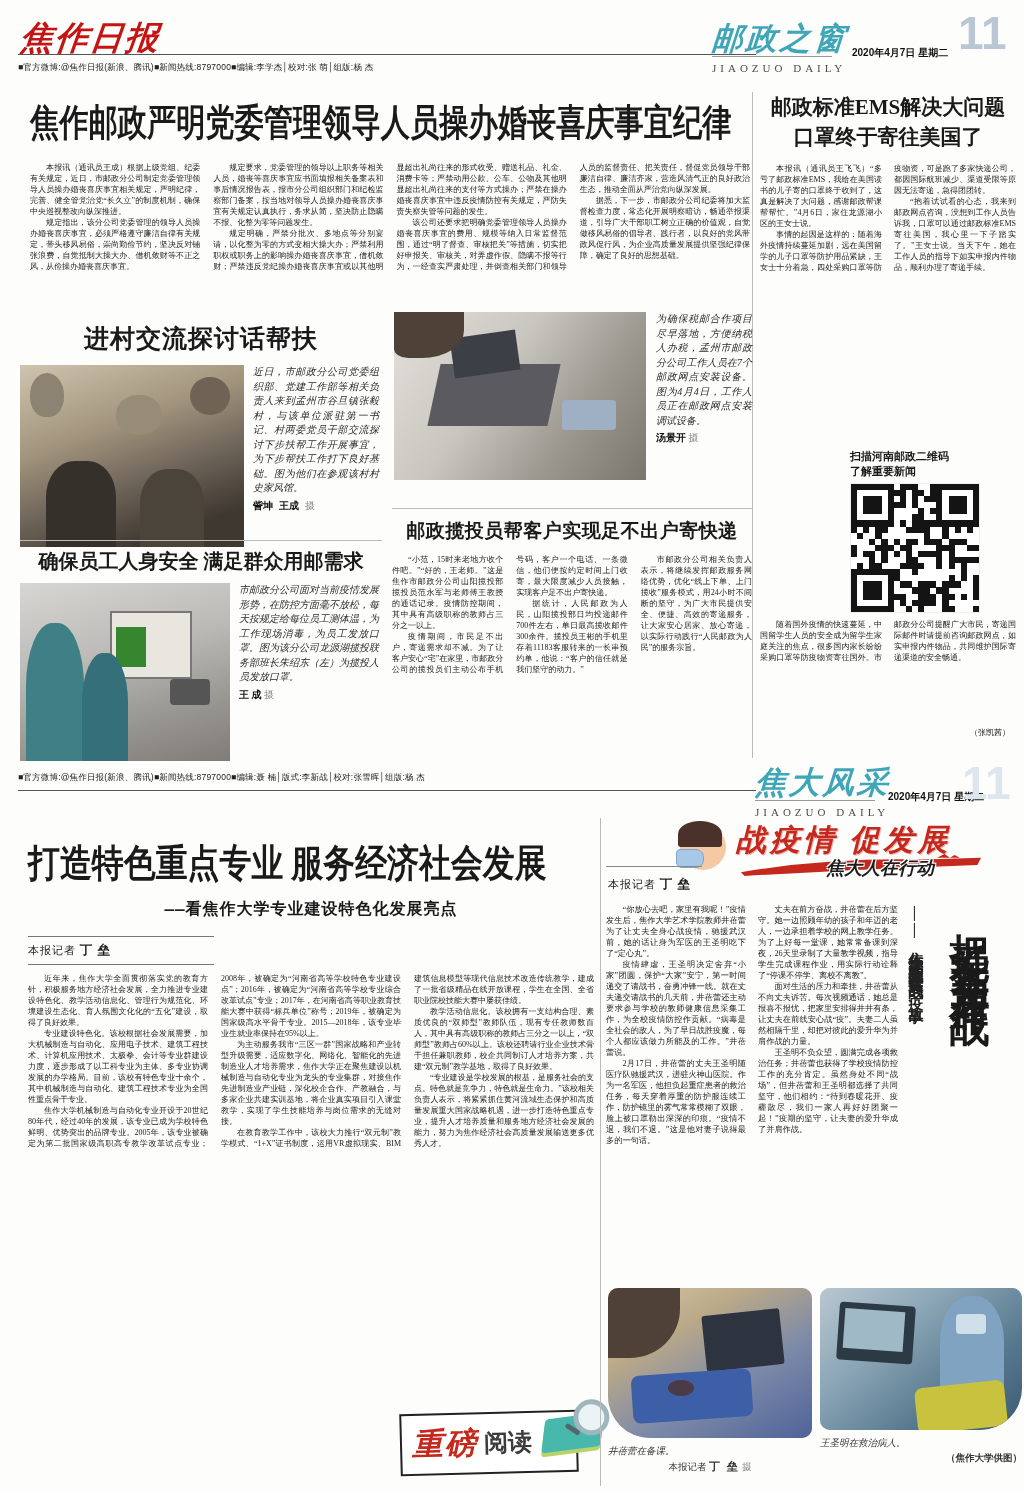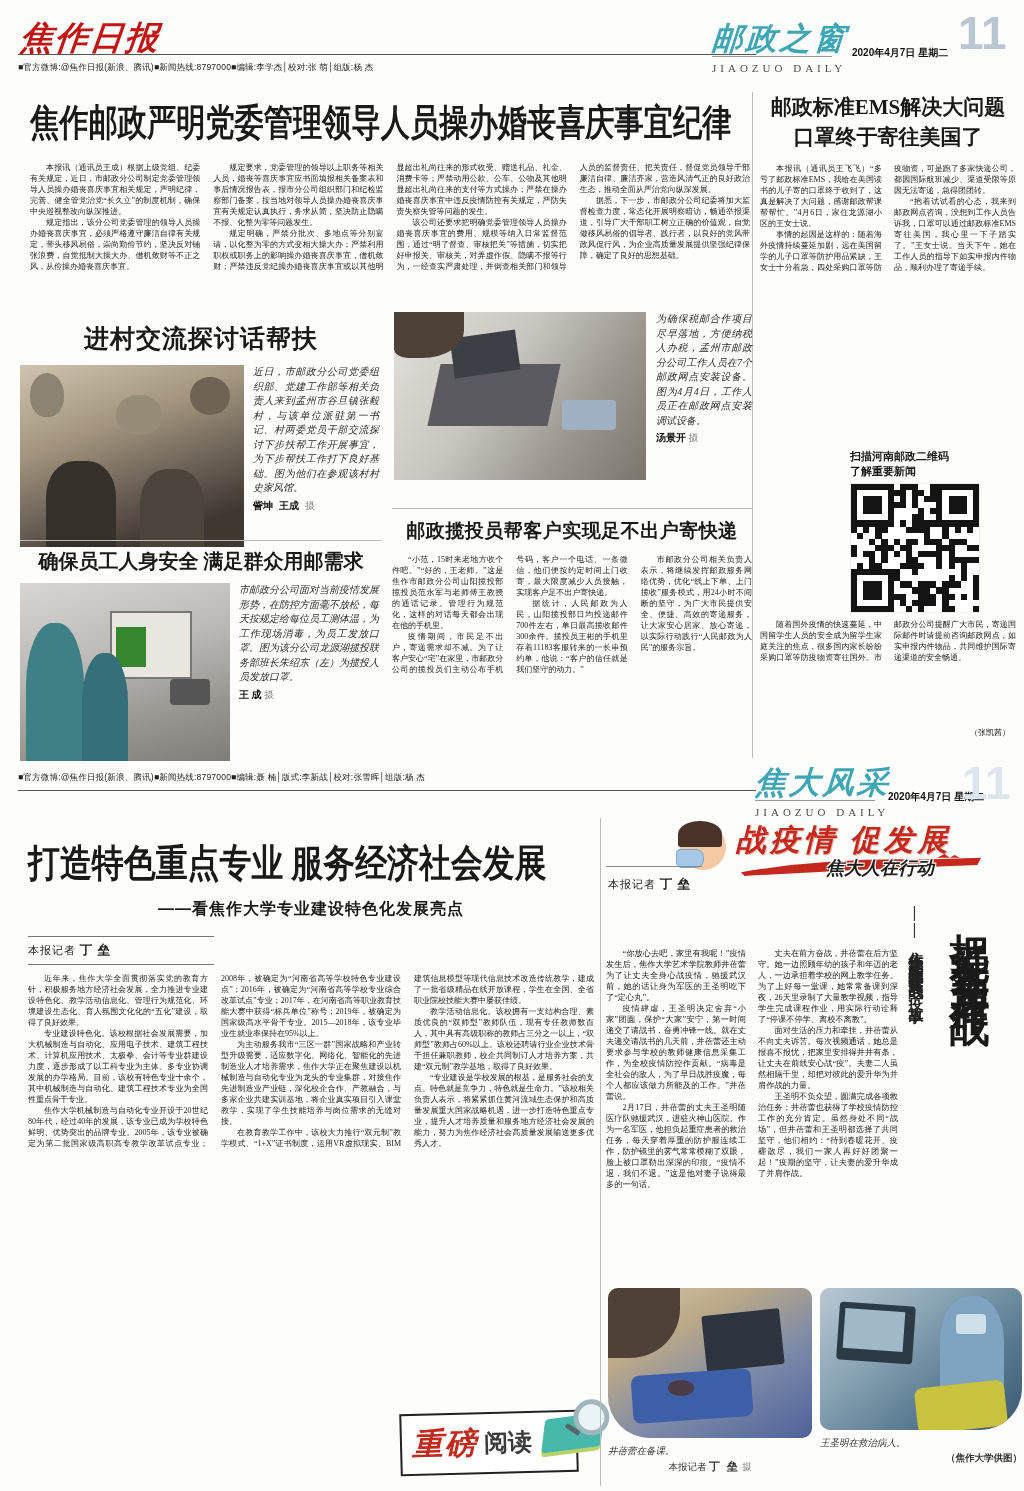--- a/index.html
+++ b/index.html
@@ -420,39 +420,39 @@
           <b>王 成</b> <span>摄</span>
         </div>
       </div>
     </div>
   </div>
 
   <div class="abs hline" style="left:392px;top:508px;width:360px;"></div>
   <div class="abs" style="left:392px;top:518px;width:360px;">
     <div class="h-courier">邮政揽投员帮客户实现足不出户寄快递</div>
     <div class="body-cols c3" style="margin-top:10px;height:200px;">
-        <p>“小范，15时来老地方收个件吧。”“好的，王老师。”这是焦作市邮政分公司山阳揽投部揽投员范永军与老师傅王教授的通话记录。管理行为规范化，这样的对话每天都会出现在他的手机里。</p>
+        <p>“小范，15时来老地方收个件吧。”“好的，王老师。”这是焦作市邮政分公司山阳揽投部揽投员范永军与老师傅王教授的通话记录。疫情防控期间，其中具有高级职称的教师占三分之一以上。</p>
         <p>疫情期间，市民足不出户，寄递需求却不减。为了让客户安心“宅”在家里，市邮政分公司的揽投员们主动公布手机号码，客户一个电话、一条微信，他们便按约定时间上门收寄，最大限度减少人员接触，实现客户足不出户寄快递。</p>
         <p>据统计，人民邮政为人民，山阳揽投部日均投递邮件700件左右，单日最高揽收邮件300余件。揽投员王彬的手机里存着11183客服转来的一长串预约单，他说：“客户的信任就是我们坚守的动力。”</p>
         <p>市邮政分公司相关负责人表示，将继续发挥邮政服务网络优势，优化“线上下单、上门揽收”服务模式，用24小时不间断的坚守，为广大市民提供安全、便捷、高效的寄递服务，让大家安心居家、放心寄递，以实际行动践行“人民邮政为人民”的服务宗旨。</p>
       </div>
   </div>
 
   <div class="abs hdr-rule" style="left:18px;top:790px;width:738px;"></div>
   <div class="abs infoline" style="left:18px;top:772px;width:700px;">■官方微博:@焦作日报(新浪、腾讯)■新闻热线:8797000■编辑:聂 楠│版式:李新战│校对:张雪晖│组版:杨 杰</div>
 
   <div class="abs secname" style="left:755px;top:762px;">焦大风采</div>
   <div class="abs hdr-rule" style="left:755px;top:800px;width:120px;border-color:#999;"></div>
   <div class="abs secsub" style="left:755px;top:806px;">JIAOZUO DAILY</div>
   <div class="abs dateline" style="left:888px;top:790px;">2020年4月7日 星期二</div>
   <div class="abs pageno light" style="left:962px;top:756px;">11</div>
 
   <div class="abs" style="left:28px;top:838px;width:566px;">
     <div class="h-feature">打造特色重点专业 服务经济社会发展</div>
-    <div class="h-feature-sub" style="margin-top:10px;">——看焦作大学专业建设特色化发展亮点</div>
+    <div class="h-feature-sub" style="margin-top:10px;font-family:Liberation Mono, monospace;">——看焦作大学专业建设特色化发展亮点</div>
     <div style="width:186px;margin-top:16px;">
       <div class="byline-rule"></div>
       <div class="byline" style="padding:5px 0;">
         <span>本报记者</span>
         <b>丁 垒</b>
       </div>
       <div class="byline-rule"></div>
     </div>
     <div class="body-cols c3" style="margin-top:8px;height:438px;">
         <p>近年来，焦作大学全面贯彻落实党的教育方针，积极服务地方经济社会发展，全力推进专业建设特色化、教学活动信息化、管理行为规范化、环境建设生态化、育人氛围文化化的“五化”建设，取得了良好效果。</p>
@@ -487,21 +487,21 @@
       <path d="M214,4 l8,-4 6,4 5,-3 6,3 z" fill="#c5281c"></path>
     </svg>
     <div class="banner-sub" style="position:absolute;left:146px;top:38px;">焦大人在行动</div>
   </div>
   <div class="abs hline" style="left:606px;top:866px;width:96px;border-color:#888;"></div>
 
   <div class="abs byline" style="left:608px;top:876px;">
     <span>本报记者</span>
     <b>丁 垒</b>
   </div>
-  <div class="abs body-cols c2" style="left:606px;top:948px;width:292px;height:376px;font-size:8.2px;">
+  <div class="abs body-cols c2" style="left:606px;top:904px;width:292px;height:376px;font-size:8.2px;">
       <p>“你放心去吧，家里有我呢！”疫情发生后，焦作大学艺术学院教师井蓓蕾为了让丈夫全身心战疫情，驰援武汉前，她的话让身为军医的王圣明吃下了“定心丸”。</p>
       <p>疫情肆虐，王圣明决定舍弃“小家”团圆，保护“大家”安宁，第一时间递交了请战书，奋勇冲锋一线。就在丈夫递交请战书的几天前，井蓓蕾还主动要求参与学校的教师健康信息采集工作，为全校疫情防控作贡献。“病毒是全社会的敌人，为了早日战胜疫魔，每个人都应该做力所能及的工作。”井蓓蕾说。</p>
       <p>2月17日，井蓓蕾的丈夫王圣明随医疗队驰援武汉，进驻火神山医院。作为一名军医，他担负起重症患者的救治任务，每天穿着厚重的防护服连续工作，防护镜里的雾气常常模糊了双眼，脸上被口罩勒出深深的印痕。“疫情不退，我们不退。”这是他对妻子说得最多的一句话。</p>
       <p>丈夫在前方奋战，井蓓蕾在后方坚守。她一边照顾年幼的孩子和年迈的老人，一边承担着学校的网上教学任务。为了上好每一堂课，她常常备课到深夜，26天里录制了大量教学视频，指导学生完成课程作业，用实际行动诠释了“停课不停学、离校不离教”。</p>
       <p>面对生活的压力和牵挂，井蓓蕾从不向丈夫诉苦。每次视频通话，她总是报喜不报忧，把家里安排得井井有条，让丈夫在前线安心战“疫”。夫妻二人虽然相隔千里，却把对彼此的爱升华为并肩作战的力量。</p>
       <p>王圣明不负众望，圆满完成各项救治任务；井蓓蕾也获得了学校疫情防控工作的充分肯定。虽然身处不同“战场”，但井蓓蕾和王圣明都选择了共同坚守，他们相约：“待到春暖花开、疫霾散尽，我们一家人再好好团聚一起！”疫期的坚守，让夫妻的爱升华成了并肩作战。</p>
     </div>
 
   <div class="abs v-sub" style="left:906px;top:906px;height:412px;">——焦作大学艺术学院教师井蓓蕾夫妻的战“疫”故事</div>
   <div class="abs v-head" style="left:942px;top:902px;height:430px;">把爱升华为并肩作战</div>

